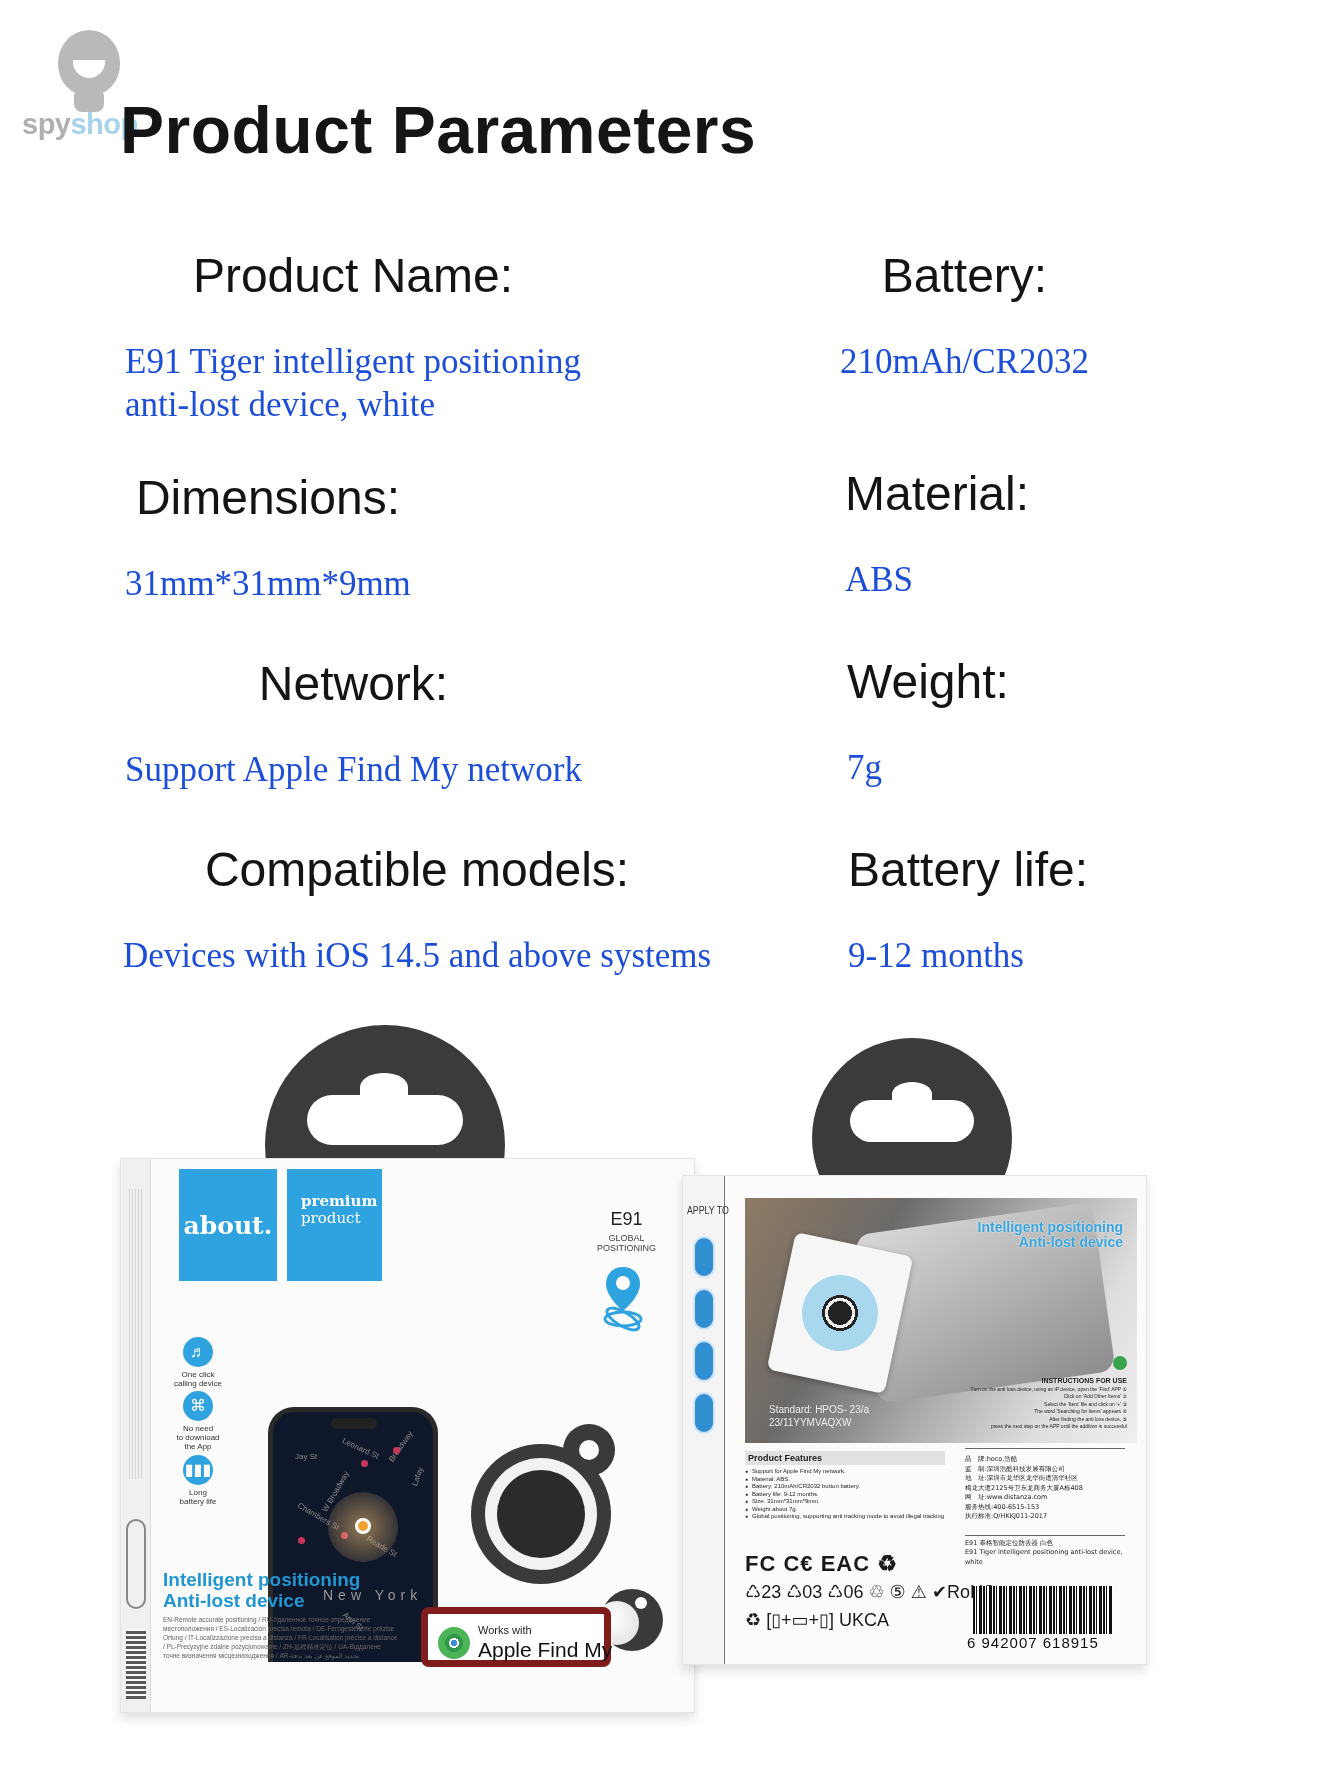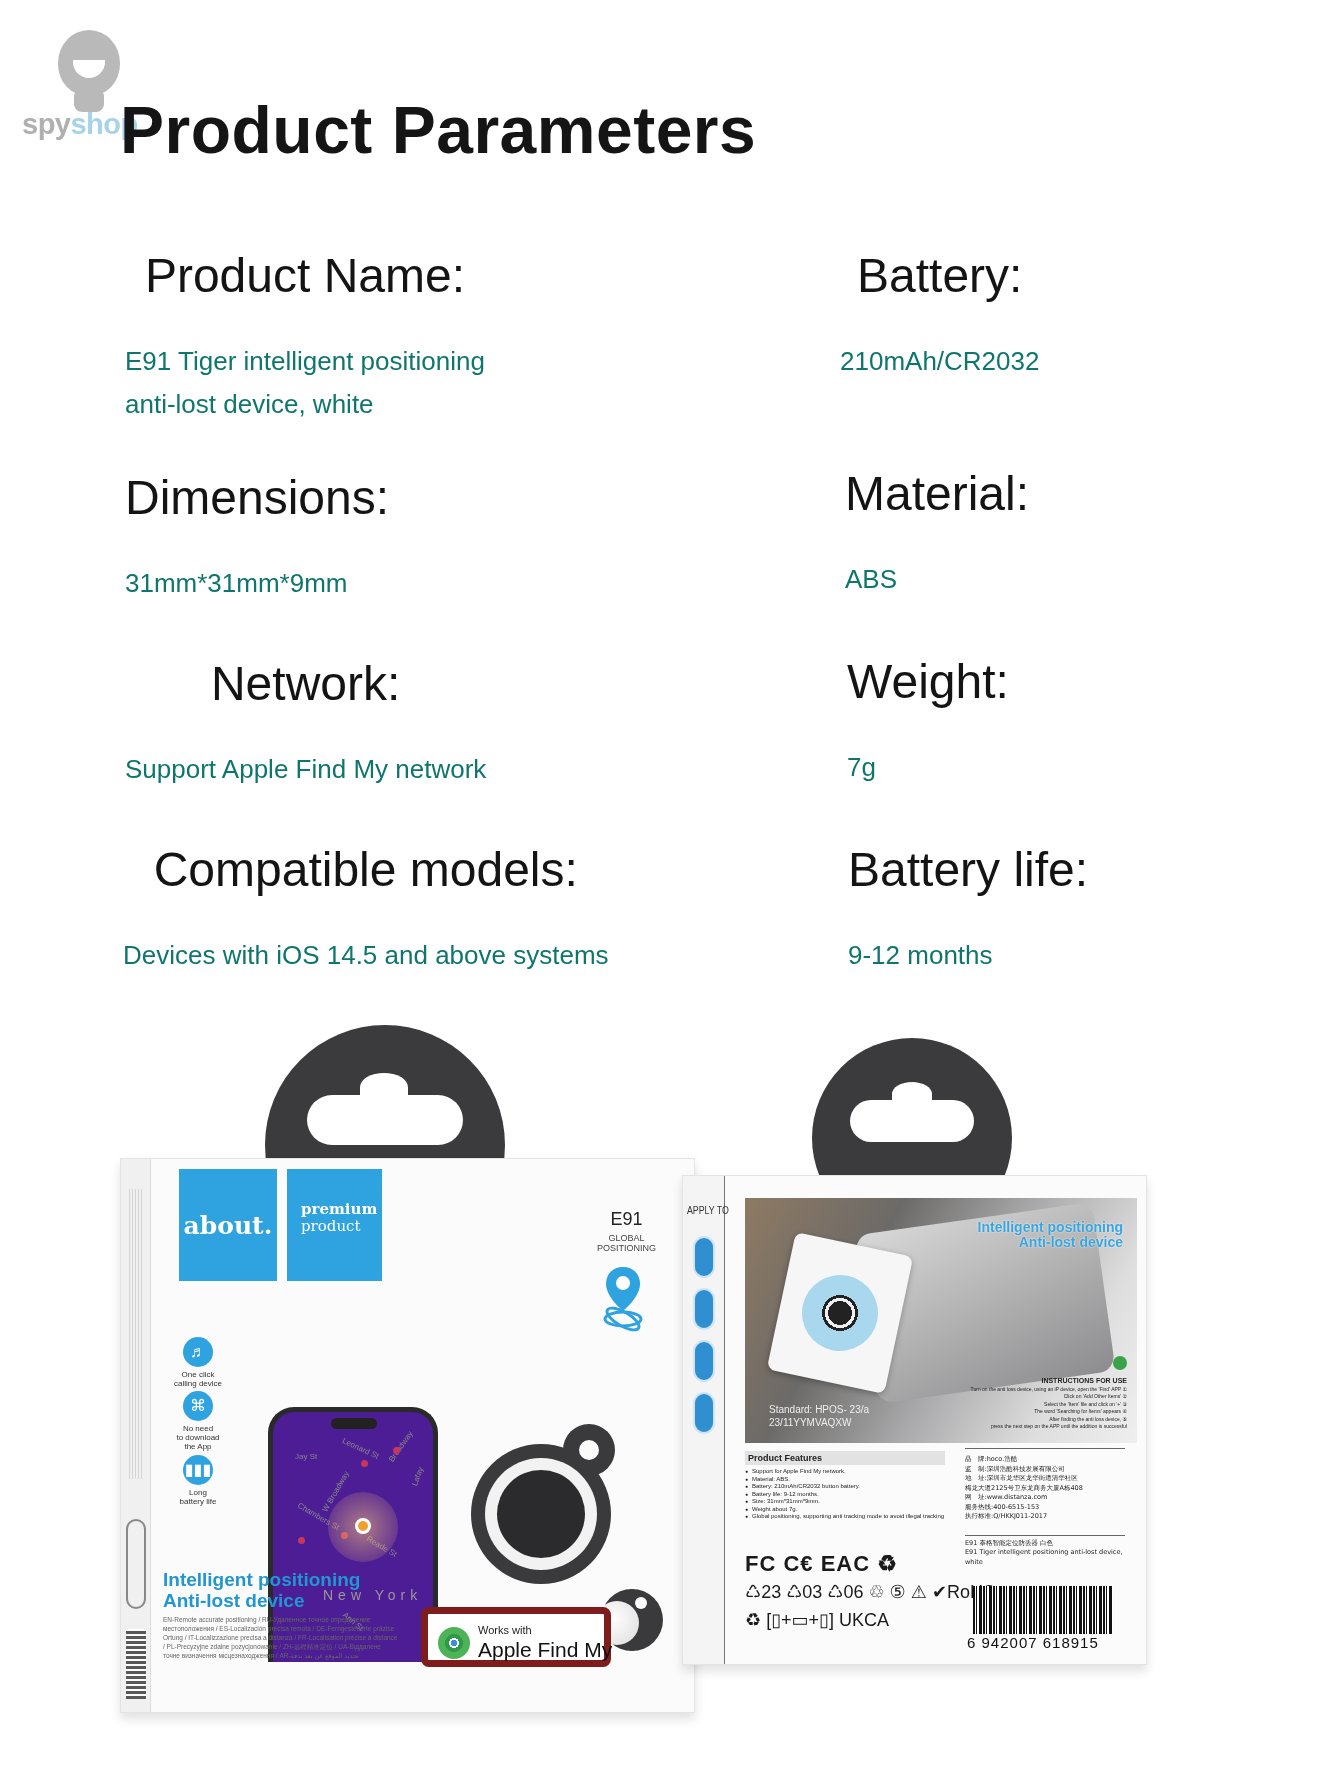--- a/index.html
+++ b/index.html
@@ -12,44 +12,44 @@
   .wm-mouth { position: absolute; left: 15px; top: 30px; width: 32px; height: 18px; background: #fff; border-radius: 0 0 16px 16px; }
   .wm-body { position: absolute; left: 52px; top: 70px; width: 30px; height: 20px; background: #b9b9b9; border-radius: 4px 4px 8px 8px; }
   .wm-text { position: absolute; left: 0; top: 86px; font-family: "Liberation Sans", sans-serif; font-weight: bold; font-size: 29px; letter-spacing: -0.5px; }
   .wm-spy { color: #b0b0b0; }
   .wm-shop { color: #a7d3ea; }
 
   .title { position: absolute; left: 120px; top: 92px; font-family: "Liberation Sans", sans-serif; font-weight: bold; font-size: 66px; color: #151515; letter-spacing: 0.5px; }
 
   .param { position: absolute; }
   .param .lbl { font-family: "Liberation Sans", sans-serif; font-size: 48px; color: #141414; white-space: nowrap; text-align: center; }
-  .param .val { font-family: Liberation Sans, sans-serif; font-size: 26px; color: #0f766e; line-height: 43px; margin-top: 37px; white-space: pre-line; }
+  .param .val { font-family: Liberation Serif, serif; font-size: 35px; color: #1d4ed8; line-height: 43px; margin-top: 37px; white-space: pre-line; }
 
   
   .hanger { position: absolute; background: #3b3b3d; border-radius: 50%; }
   .hanger-hole { position: absolute; background: #ffffff; border-radius: 40px; }
   .hanger-bump { position: absolute; background: #ffffff; border-radius: 50% 50% 0 0; }
 
   .box-front { position: absolute; left: 120px; top: 1158px; width: 575px; height: 555px; background: #fbfbfb; box-shadow: 0 6px 10px rgba(0,0,0,0.12); border: 1px solid #e4e4e4; }
   .box-front .spine { position: absolute; left: 0; top: 0; width: 30px; height: 100%; background: #f0f0f0; border-right: 1px solid #dcdcdc; }
   .spine-lines { position: absolute; left: 8px; top: 30px; width: 14px; height: 290px; background: repeating-linear-gradient(90deg, #c8c8c8 0 1px, transparent 1px 3px); opacity: 0.7; }
   .spine-seal { position: absolute; left: 5px; top: 360px; width: 20px; height: 90px; border: 2px solid #888; border-radius: 10px; }
   .spine-qr { position: absolute; left: 5px; top: 470px; width: 20px; height: 70px; background: repeating-linear-gradient(0deg, #333 0 3px, #fff 3px 5px), #333; opacity: 0.8; }
 
   .blue-tile { position: absolute; background: #2fa2e0; color: #fff; }
   .tile-hoco { left: 58px; top: 10px; width: 98px; height: 112px; font-family: "DejaVu Serif", serif; font-weight: bold; font-size: 25px; display: flex; align-items: center; justify-content: center; }
-  .tile-prem { left: 166px; top: 10px; width: 95px; height: 112px; font-family: "DejaVu Serif", serif; font-size: 15px; line-height: 17px; padding: 32px 0 0 14px; }
+  .tile-prem { left: 166px; top: 10px; width: 95px; height: 112px; font-family: "DejaVu Serif", serif; font-size: 15px; line-height: 17px; padding: 24px 0 0 14px; }
   .tile-prem .b { font-weight: bold; display: block; }
 
   .e91 { position: absolute; right: 38px; top: 50px; text-align: center; font-family: "Liberation Sans", sans-serif; }
   .e91 .m { font-size: 18px; color: #222; }
   .e91 .s { font-size: 9px; color: #444; line-height: 10px; margin-top: 3px; }
   .pin { position: absolute; right: 50px; top: 106px; width: 42px; height: 70px; }
 
-  .phone { position: absolute; left: 147px; top: 248px; width: 170px; height: 255px; border: 5px solid #2a2a2a; border-bottom: none; border-radius: 26px 26px 0 0; background: #4c1d95; overflow: hidden; }
+  .phone { position: absolute; left: 147px; top: 248px; width: 170px; height: 255px; border: 5px solid #2a2a2a; border-bottom: none; border-radius: 26px 26px 0 0; background: #0f172a; overflow: hidden; }
   .notch { position: absolute; left: 58px; top: 6px; width: 46px; height: 11px; background: #222; border-radius: 6px; }
   .street { position: absolute; font-size: 8px; color: #888; font-family: "Liberation Sans", sans-serif; white-space: nowrap; }
   .mapdot { position: absolute; width: 7px; height: 7px; border-radius: 50%; background: #c8375a; }
   .locglow { position: absolute; left: 55px; top: 80px; width: 70px; height: 70px; border-radius: 50%; background: radial-gradient(circle, rgba(255,200,120,0.55), rgba(255,220,170,0)); }
   .locdot { position: absolute; left: 82px; top: 106px; width: 16px; height: 16px; border-radius: 50%; background: #f0a030; border: 3px solid #fff; }
   .ny { position: absolute; left: 50px; top: 175px; font-size: 14px; letter-spacing: 5px; color: #999; font-family: "Liberation Sans", sans-serif; }
 
   .tracker-big { position: absolute; left: 350px; top: 285px; width: 140px; height: 140px; border-radius: 50%; background: #3a3a3c; }
   .tracker-big .ring { position: absolute; left: 14px; top: 14px; width: 112px; height: 112px; border-radius: 50%; background: #f2f2f2; }
   .tracker-big .core { position: absolute; left: 26px; top: 26px; width: 88px; height: 88px; border-radius: 50%; background: #2b2b2e; }

